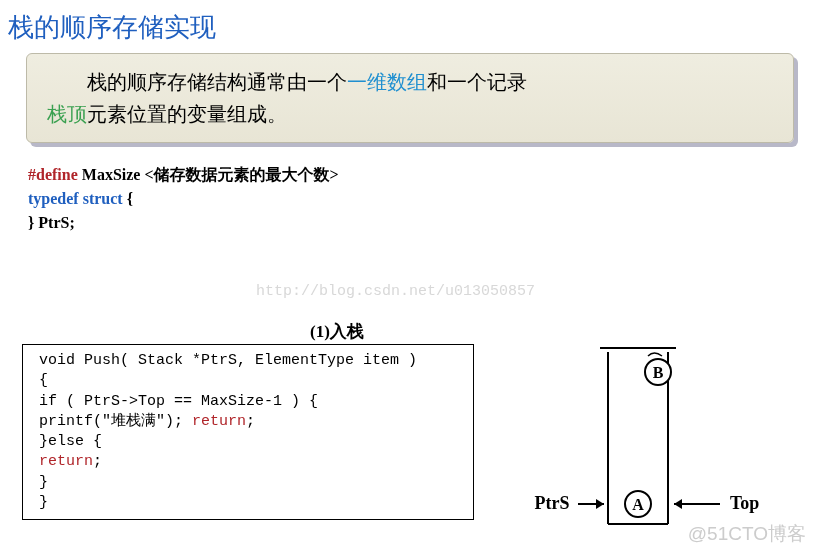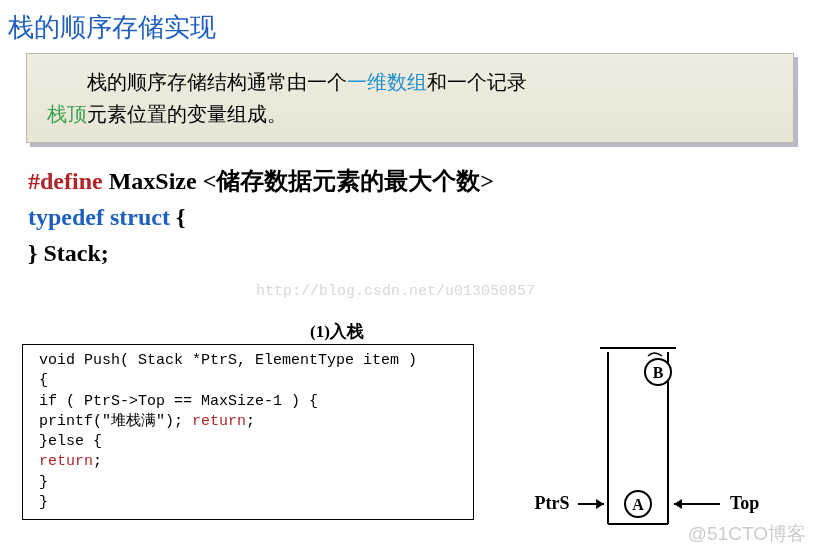--- a/index.html
+++ b/index.html
@@ -14,37 +14,37 @@
       color: #1F5FBF;
       font-size: 26px;
       font-weight: normal;
       padding: 10px 16px 8px 8px;
       font-family: "Microsoft YaHei", SimSun, serif;
     }
     .note-box {
       margin: 0 20px 12px 26px;
       background: linear-gradient(#EFEDE0, #E8E5D5);
       border: 1px solid #BDBAA8;
-      border-radius: 0;
+      border-radius: 6px;
       padding: 12px 20px 12px 20px;
       box-shadow: 4px 4px 0 #B8B8C8;
       position: relative;
     }
     .note-box p {
       font-size: 20px;
       line-height: 1.6;
       font-family: SimSun, serif;
       text-indent: 2em;
     }
     .blue { color: #1F8FD0; }
     .green { color: #3AA050; }
     .code-decl {
       margin: 20px 28px 0 28px;
       font-family: "Times New Roman", serif;
-      font-size: 24px;
+      font-size: 16px;
       line-height: 1.5;
     }
     .kw-red { color: #B0252A; font-weight: bold; }
     .kw-blue { color: #1F5FBF; font-weight: bold; }
     .kw-black { color: #000; font-weight: bold; }
     .indent { padding-left: 110px; }
     .watermark-url {
       position: absolute;
       left: 256px;
       top: 283px;
@@ -101,21 +101,21 @@
 </div>
 
 <div class="code-decl">
   <div>
     <span class="kw-red">#define</span><span class="kw-black"> MaxSize  &lt;储存数据元素的最大个数&gt;</span>
   </div>
   <div>
     <span class="kw-blue">typedef</span><span class="kw-blue"> struct</span><span class="kw-black"> {</span>
   </div>
   <div>
-    <span class="kw-black">} Stack;</span>
+    <span class="kw-black">} PtrS;</span>
   </div>
 </div>
 
 <div class="watermark-url">http://blog.csdn.net/u013050857</div>
 
 <div class="section-label">(1)入栈</div>
 
 <div class="code-block">
   <div>void Push( Stack *PtrS, ElementType item )</div>
   <div>{</div>

